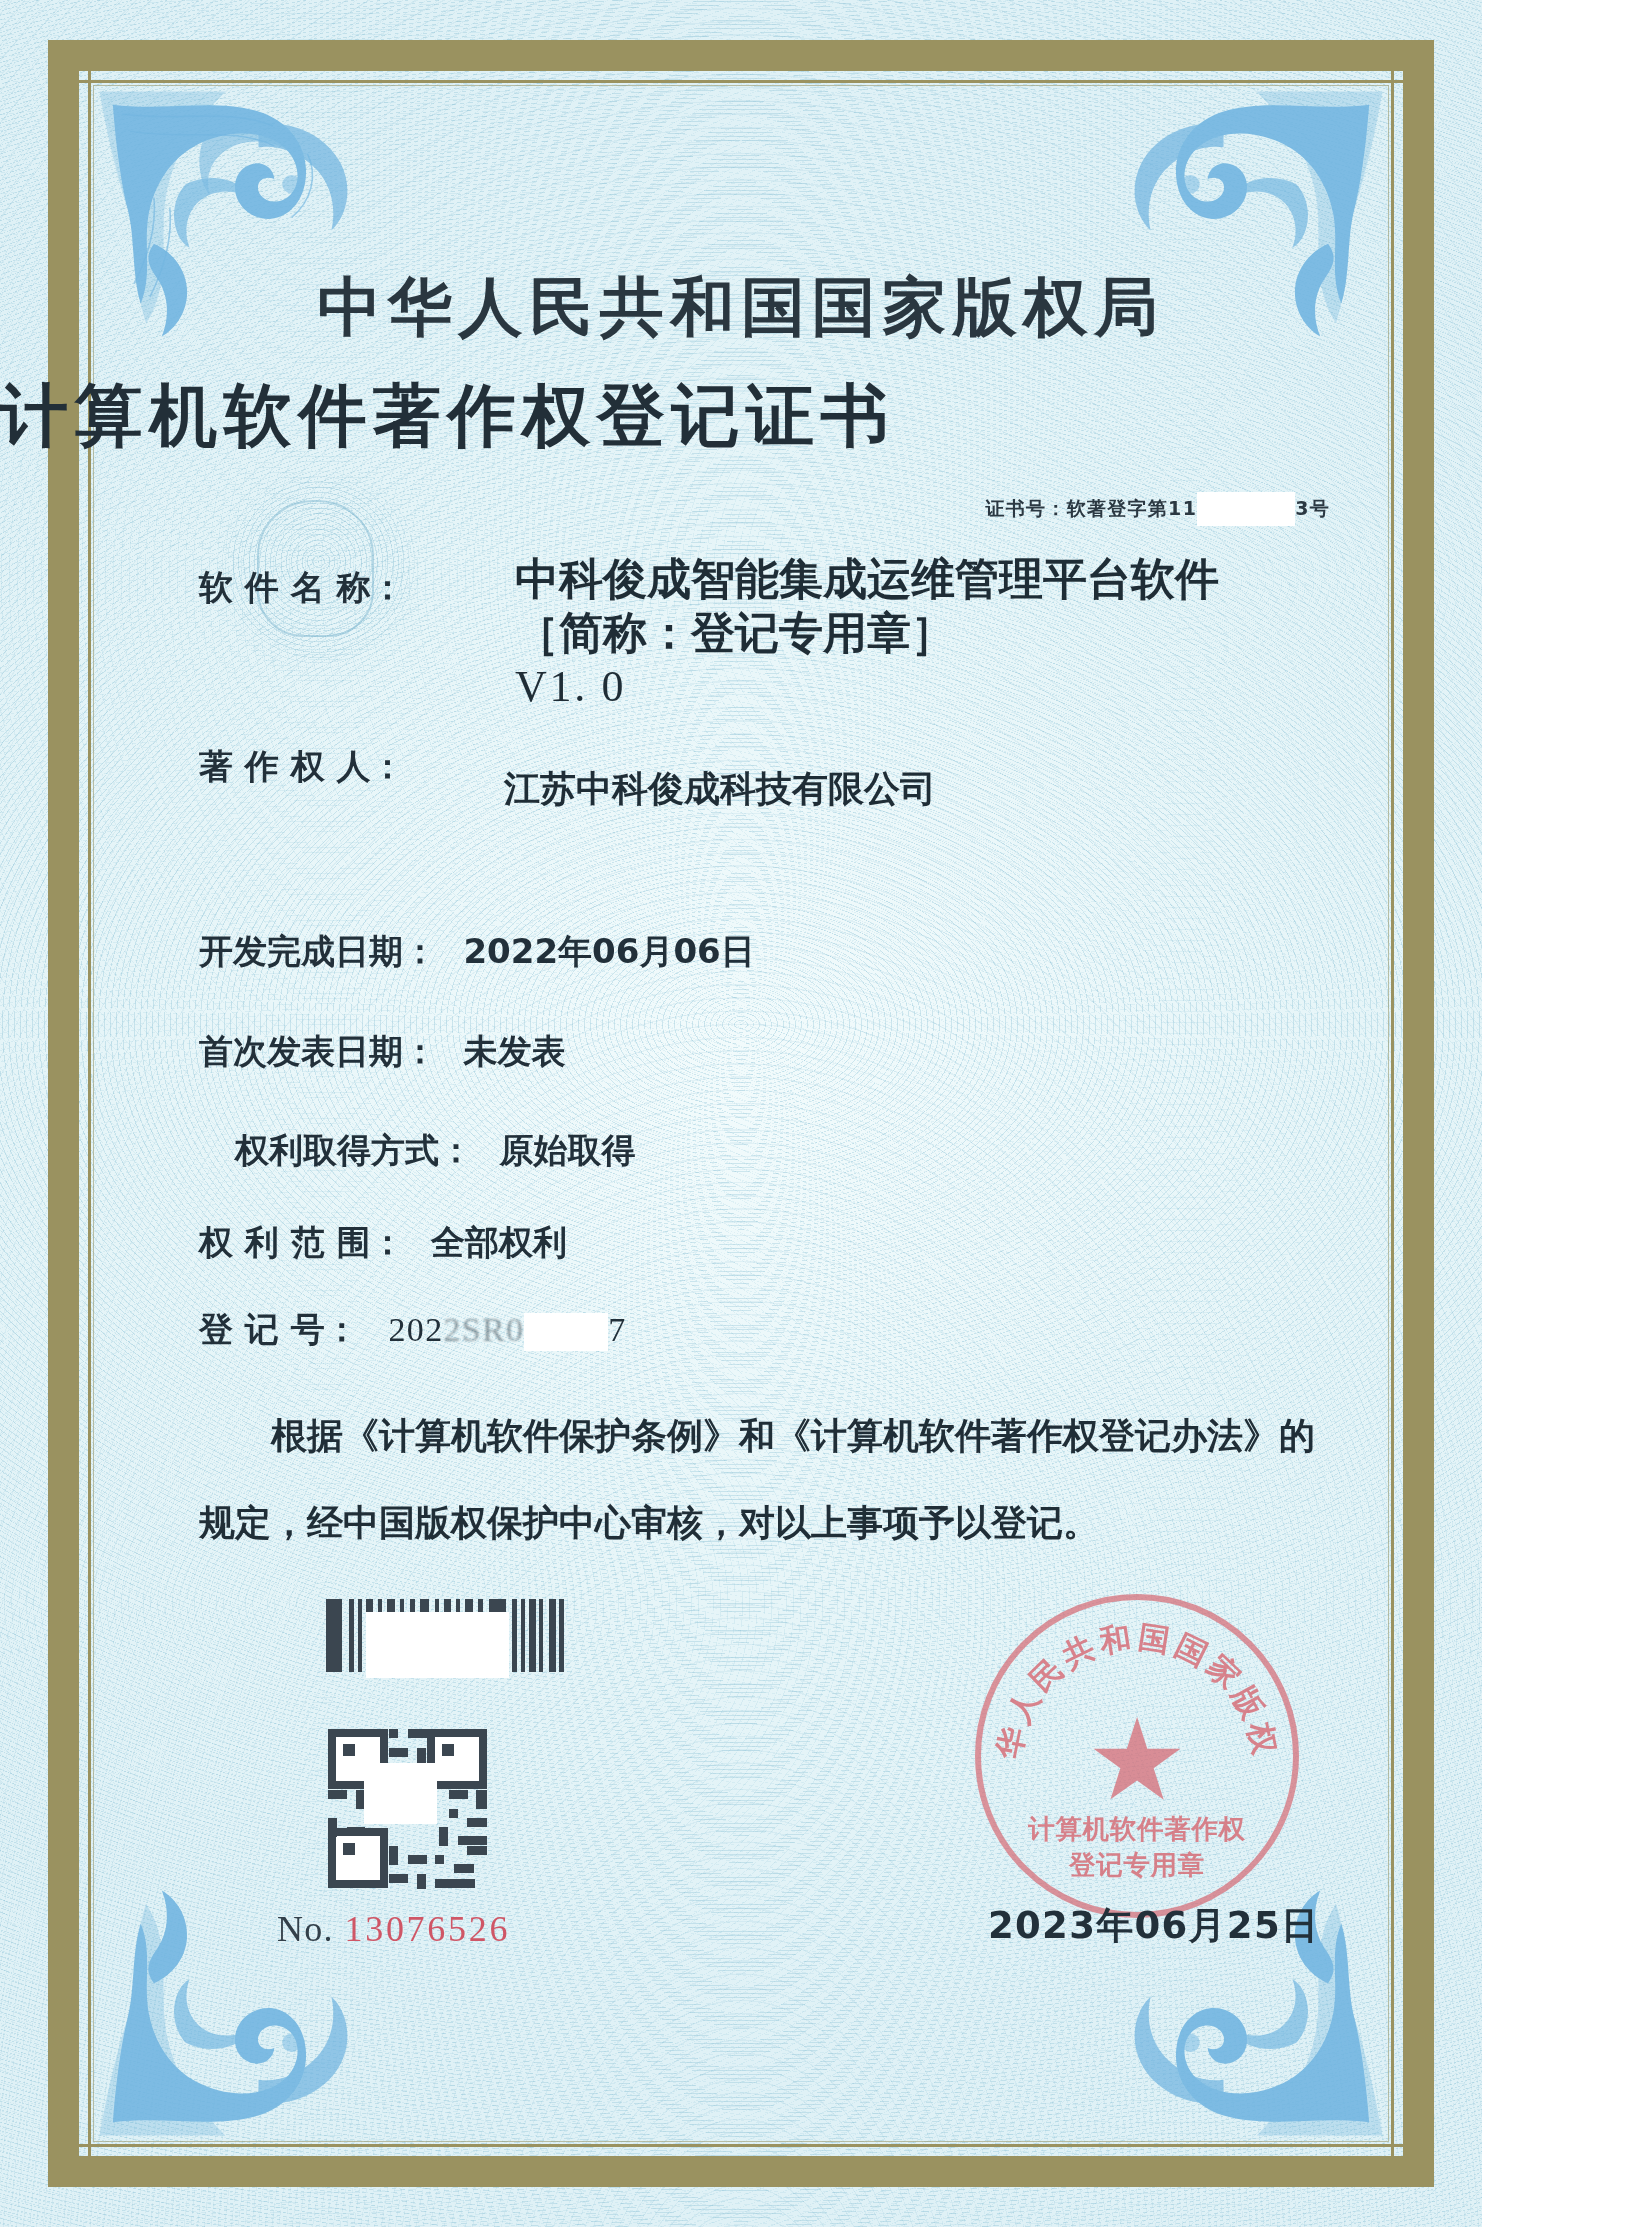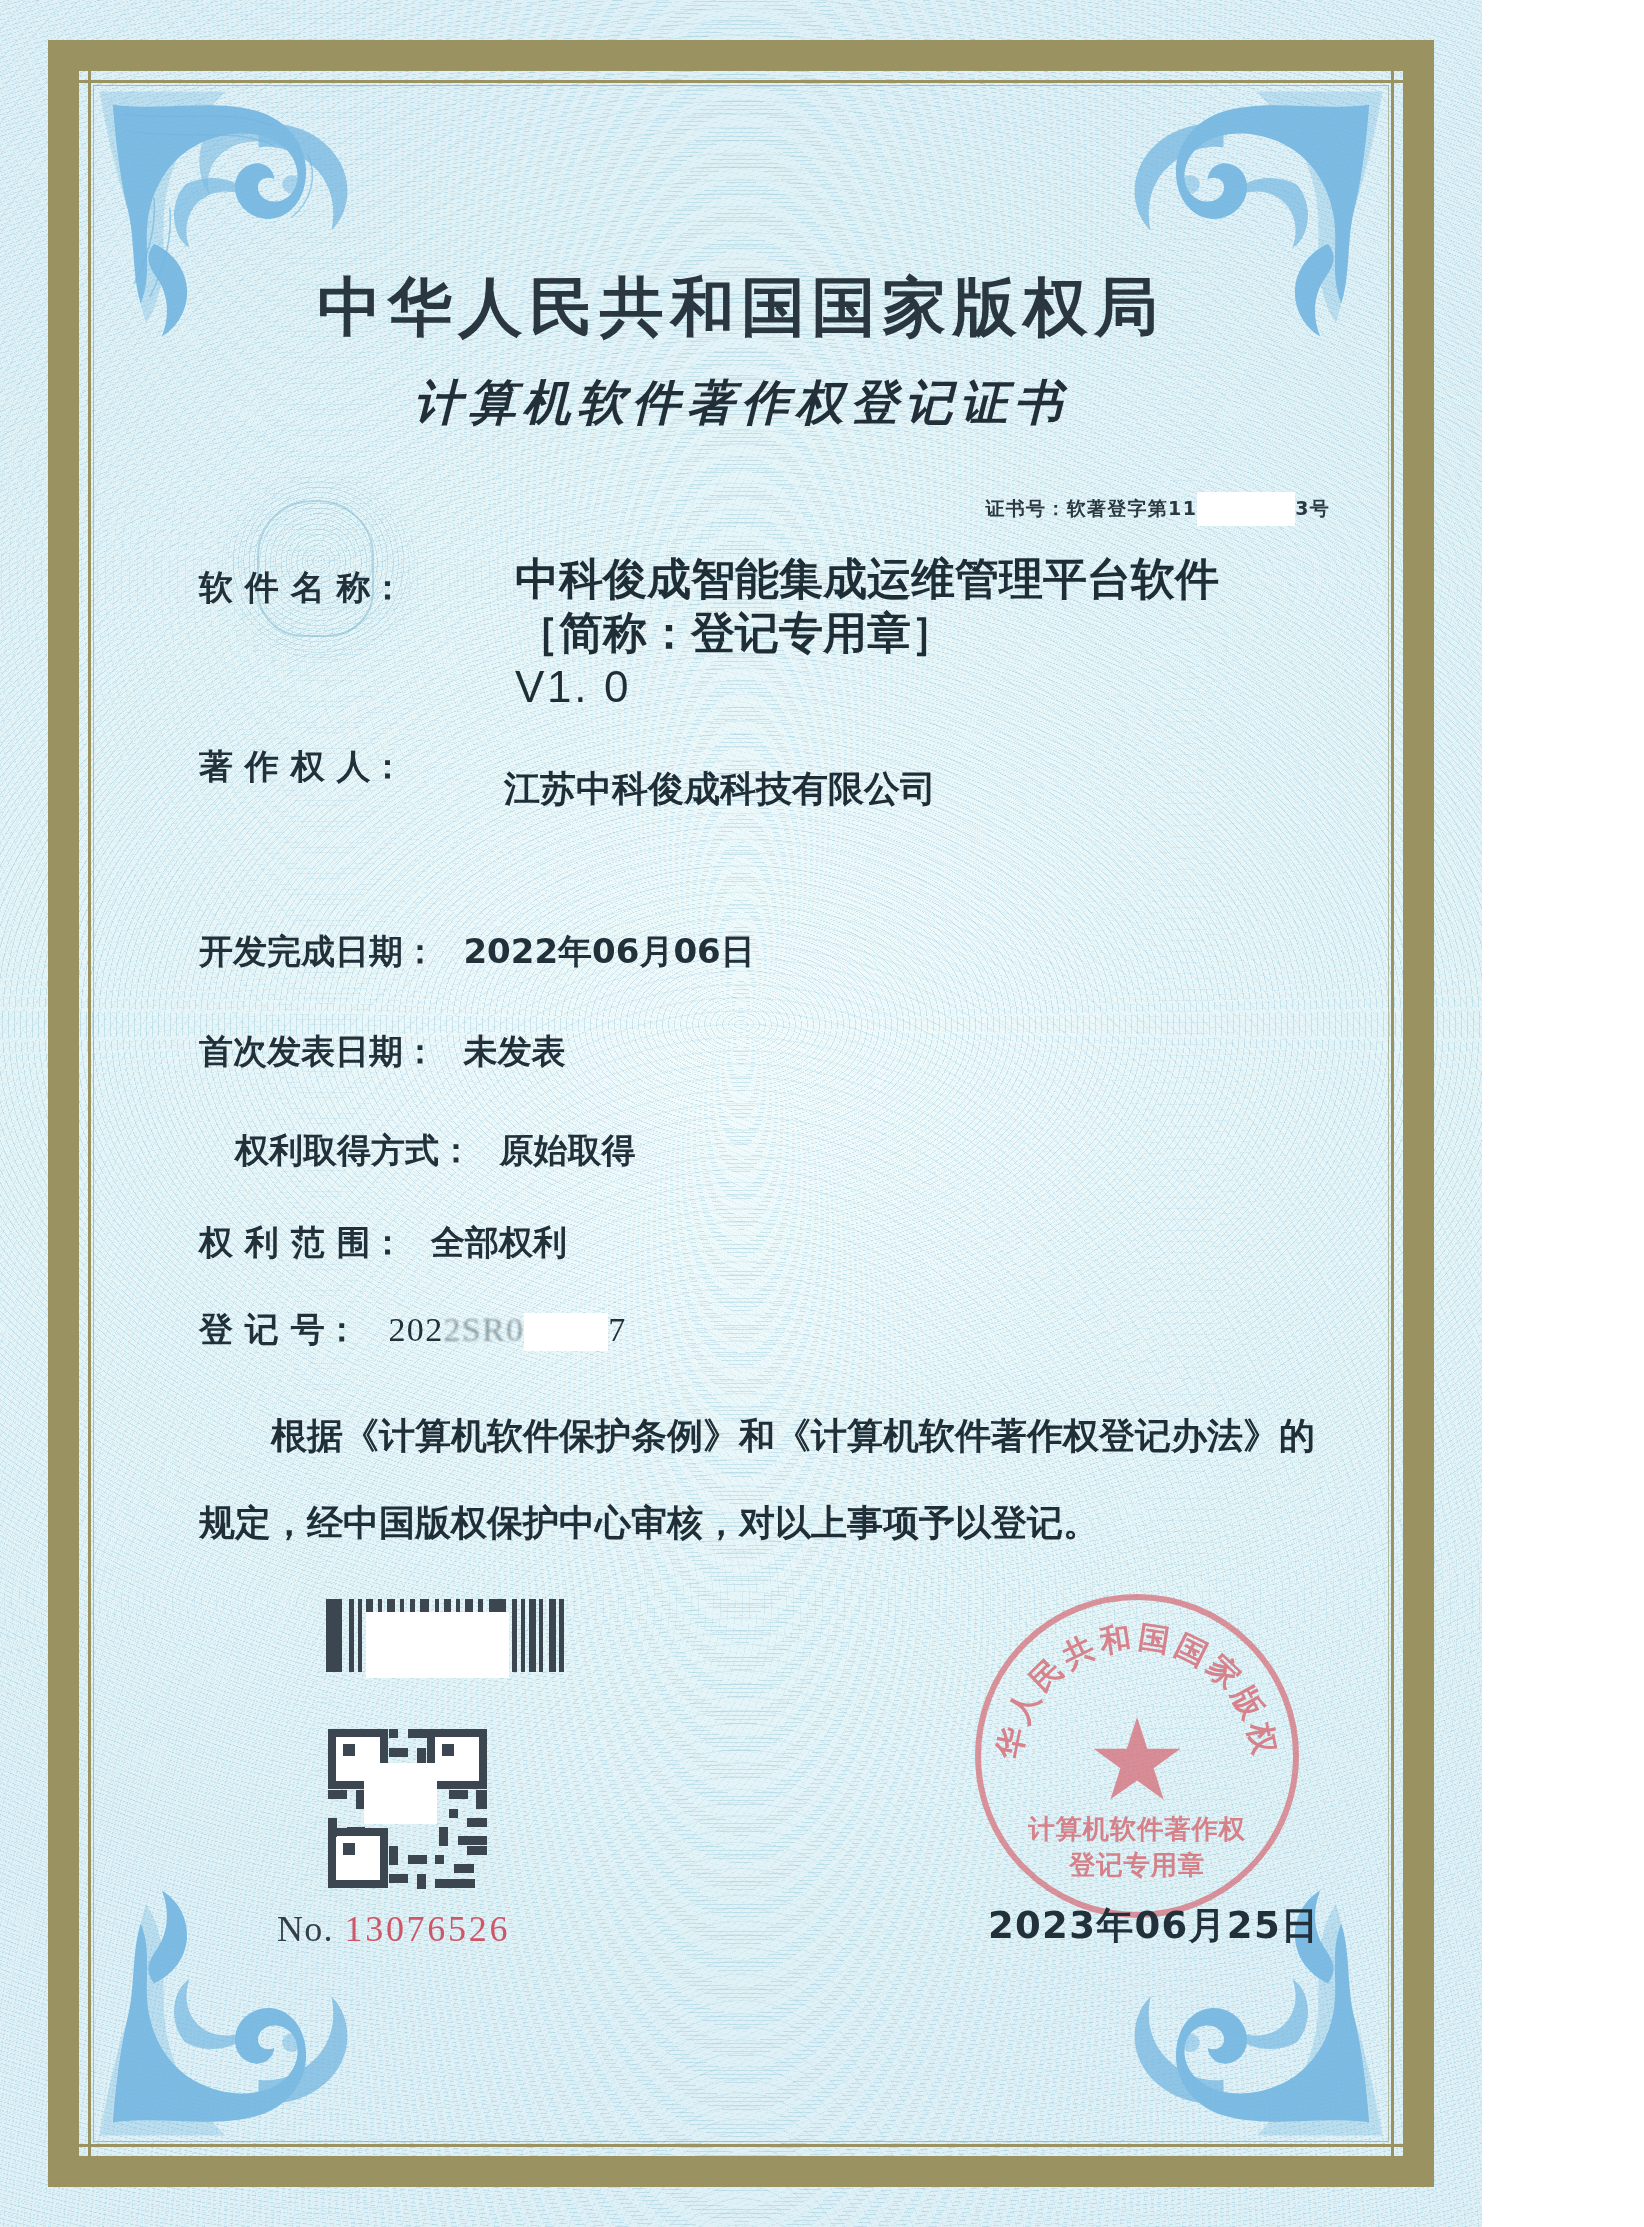--- a/index.html
+++ b/index.html
@@ -153,24 +153,23 @@
   .han{font-family:"DejaVu Sans","Liberation Sans",sans-serif;font-weight:700;}
 
   .title-main{
     position:absolute;left:0;right:0;top:264px;
     text-align:center;
     font-size:64px;letter-spacing:6.6px;
     color:#2a3740;
   }
   .title-sub{
     position:absolute;left:0;right:0;top:371px;
-    text-align:center;
-    font-size:48px;letter-spacing:6.6px;
+    text-align:left;
+    font-size:68px;letter-spacing:6.6px;
     color:#222f38;
-    font-style:italic;
   }
 
   .cert-no{
     position:absolute;right:152px;top:492px;
     font-size:19px;letter-spacing:1.3px;color:#2b3842;
     white-space:nowrap;
   }
   .redact{
     display:inline-block;background:#ffffff;vertical-align:middle;
   }
@@ -178,21 +177,21 @@
   .field{
     position:absolute;left:199px;
     font-size:34px;color:#22303a;white-space:nowrap;
   }
   .field .lbl{display:inline-block;}
   .field .val{display:inline-block;}
 
   .name-label{top:565px;}
   .name-val{position:absolute;left:504px;top:552px;font-size:44px;line-height:54px;color:#1f2d36;margin-left:11px;}
   .name-val .line2{letter-spacing:0px;}
-  .name-val .line3{font-family:Liberation Sans, sans-serif;font-weight:400;letter-spacing:2.7px;}
+  .name-val .line3{font-family:Liberation Serif, serif;font-weight:400;letter-spacing:2.7px;}
 
   .owner-label{top:744px;}
   .owner-val{position:absolute;left:504px;top:765px;font-size:36px;color:#1f2d36;}
 
   .f-dev{top:929px;}
   .f-pub{top:1029px;}
   .f-acq{top:1128px;margin-left:36px;}
   .f-scope{top:1220px;}
   .f-reg{top:1307px;}
 

